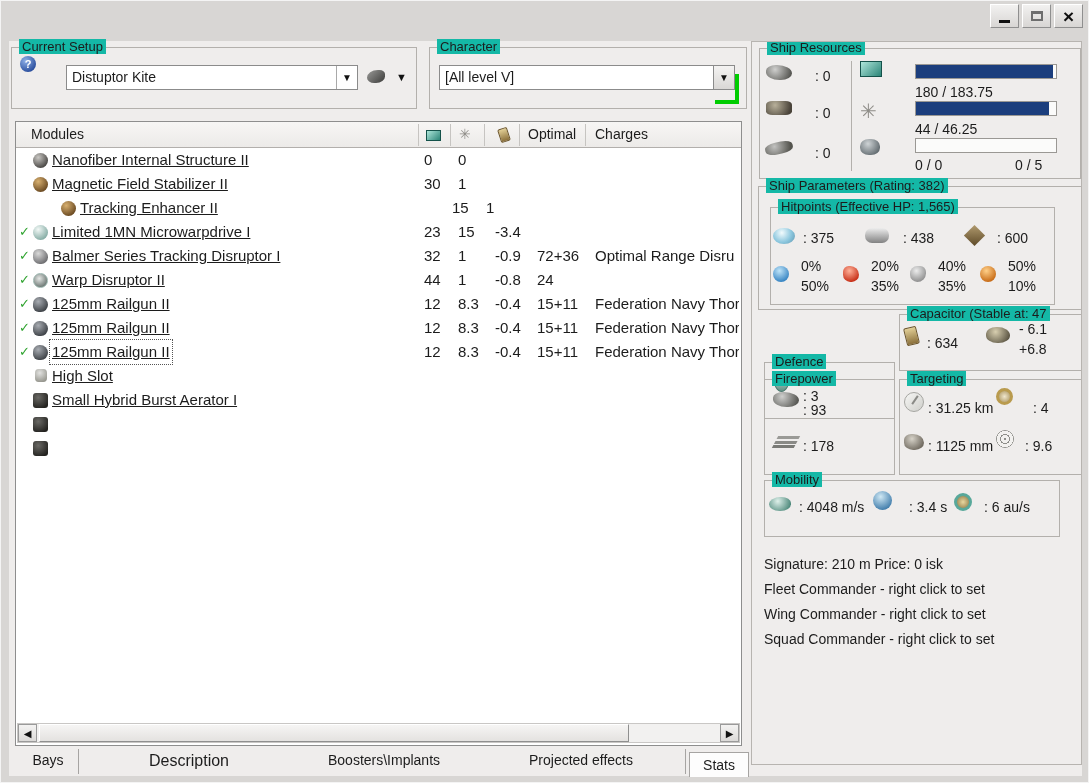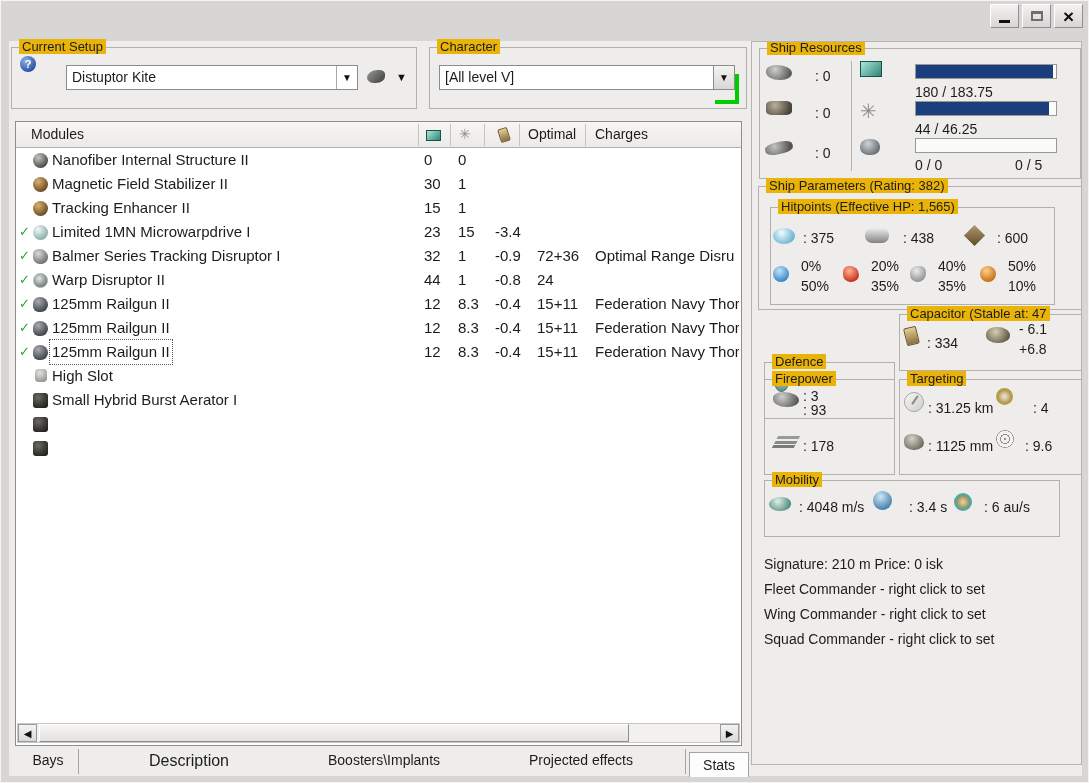--- a/index.html
+++ b/index.html
@@ -13,21 +13,21 @@
   #title-icon{width:19px;height:19px;margin-left:8px;border-radius:50%;
     background:radial-gradient(circle at 35% 30%,#e8e8e8,#8a8a8a 55%,#3c3c3c);}
   #title-text{margin-left:10px;font-size:16px;color:#111;}
   .winbtn{position:absolute;top:3px;width:29px;height:24px;background:linear-gradient(180deg,#f2f1f0,#d8d6d4);
     border:1px solid #8f8f8f;border-top-color:#fff;border-left-color:#fff;display:flex;align-items:center;justify-content:center;}
   .winbtn .minbar{width:11px;height:3px;background:#111;margin-top:10px;}
   .winbtn .maxbox{width:12px;height:10px;border:2px solid #6e6e6e;border-top-width:3px;}
   .winbtn .xg{font-size:19px;font-weight:bold;line-height:1;color:#111;}
   
   .group{position:absolute;border:1px solid #b3b0ac;}
-  .group>.glabel{position:absolute;top:-9px;left:7px;background:#eab308;padding:0 3px;font-size:13px;white-space:nowrap;}
+  .group>.glabel{position:absolute;top:-9px;left:7px;background:#14b8a6;padding:0 3px;font-size:13px;white-space:nowrap;}
   #content{position:absolute;left:8px;top:40px;width:1073px;height:735px;background:#efedec;}
   
   .combo{position:absolute;height:25px;background:#fff;border:1px solid #8b8b8b;font-size:14px;}
   .combo .ctext{position:absolute;left:5px;top:3px;white-space:nowrap;}
   .dd{position:absolute;top:0;right:0;width:21px;height:23px;border-left:1px solid #a9a9a9;
       display:flex;align-items:center;justify-content:center;font-size:10px;color:#111;background:#fff;}
   .ddbtn{background:linear-gradient(180deg,#f4f3f2,#d9d7d5);border-left:1px solid #8b8b8b;}
   .ic-help{position:absolute;width:16px;height:16px;border-radius:50%;
     background:radial-gradient(circle at 35% 30%,#8fb0e8,#2b4f9e 75%);color:#fff;
     font-size:11px;font-weight:bold;text-align:center;line-height:16px;}
@@ -39,21 +39,21 @@
   #modpanel{position:absolute;left:14px;top:120px;width:727px;height:625px;background:#fff;
     border:1px solid #8e8e8e;overflow:hidden;}
   #modhdr{position:absolute;left:0;top:0;width:100%;height:26px;background:linear-gradient(180deg,#f7f6f5,#eceae8);
     border-bottom:1px solid #b2afac;font-size:14px;}
   #modhdr .sep{position:absolute;top:2px;width:1px;height:22px;background:#c6c4c1;}
   #modhdr .htxt{position:absolute;top:4px;}
   .mrow{position:absolute;left:0;width:725px;height:24px;font-size:15px;line-height:24px;}
   .mrow span{position:absolute;top:0;white-space:nowrap;}
   .chk{left:3px;color:#2fa32f;font-weight:bold;font-size:13px;}
   .mi{left:17px;top:5px !important;width:15px;height:15px;border-radius:50%;}
-  .mname{left:36px;}
+  .mname{left:36px;text-decoration:underline;}
   .mname.focused{outline:1px dotted #555;padding:0 2px;left:34px;}
   .c1{left:408px;} .c2{left:442px;} .c3{left:479px;} .c4{left:521px;}
   .c5{left:579px;max-width:144px;overflow:hidden;}
   
   .mi-nano{background:radial-gradient(circle at 35% 30%,#c9c7c3,#4a4845 75%);}
   .mi-mag{background:radial-gradient(circle at 35% 30%,#d8b070,#6b4a22 75%);}
   .mi-mwd{background:radial-gradient(circle at 35% 30%,#f2f8f6,#7fa8a0 80%);}
   .mi-td{background:radial-gradient(circle at 35% 30%,#d9d9d9,#6f6f72 75%);border-radius:40% 60% 50% 50%;}
   .mi-wd{background:radial-gradient(circle at 40% 35%,#e6e8e6,#6f7a76 75%);border:1px solid #9ab5ae;}
   .mi-rail{background:radial-gradient(circle at 35% 30%,#a8acb2,#3f4348 75%);border-radius:45% 55% 50% 40%;}
@@ -169,21 +169,21 @@
       <span class="c1">0</span>
       <span class="c2">0</span>
     </div>
     <div class="mrow" style="top:50px;">
       <span class="chk"></span>
       <span class="mi mi-mag"></span>
       <span class="mname">Magnetic Field Stabilizer II</span>
       <span class="c1">30</span>
       <span class="c2">1</span>
     </div>
-    <div class="mrow" style="top:74px;">
+    <div class="mrow" style="top:74px;margin-left:28px;">
       <span class="chk"></span>
       <span class="mi mi-mag"></span>
       <span class="mname">Tracking Enhancer II</span>
       <span class="c1">15</span>
       <span class="c2">1</span>
     </div>
     <div class="mrow" style="top:98px;">
       <span class="chk">✓</span>
       <span class="mi mi-mwd"></span>
       <span class="mname">Limited 1MN Microwarpdrive I</span>
@@ -329,21 +329,21 @@
     <div class="group" style="left:12px;top:272px;width:131px;height:57px;margin-top:48px;">
       <span class="glabel">Defence</span>
       <span class="blob i-defshield" style="left:8px;top:10px;"></span>
       <span class="val" style="left:38px;top:6px;">: 3</span>
       <span class="val" style="left:38px;top:25px;">: 3</span>
     </div>
 
     <div class="group" style="left:147px;top:272px;width:184px;height:57px;">
       <span class="glabel">Capacitor (Stable at: 47</span>
       <span class="blob i-capb" style="left:5px;top:12px;"></span>
-      <span class="val" style="left:27px;top:20px;">: 334</span>
+      <span class="val" style="left:27px;top:20px;">: 634</span>
       <span class="blob i-boost" style="left:86px;top:12px;"></span>
       <span class="val" style="left:119px;top:6px;">- 6.1</span>
       <span class="val" style="left:119px;top:26px;">+6.8</span>
     </div>
 
     <div class="group" style="left:12px;top:337px;width:131px;height:96px;">
       <span class="glabel">Firepower</span>
       <span class="blob i-turret" style="left:8px;top:12px;"></span>
       <span class="val" style="left:38px;top:22px;">: 93</span>
       <span class="blob i-dps" style="left:10px;top:56px;"></span>

